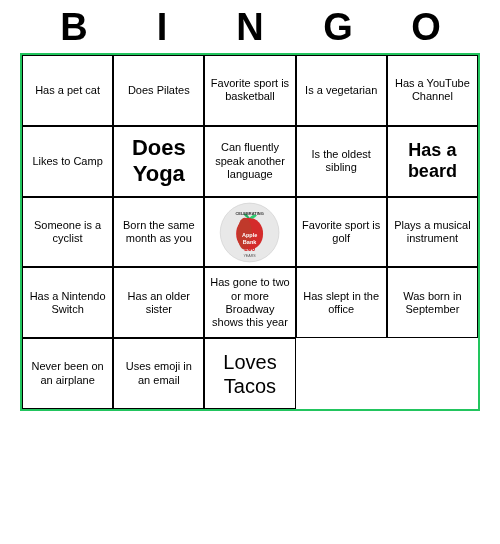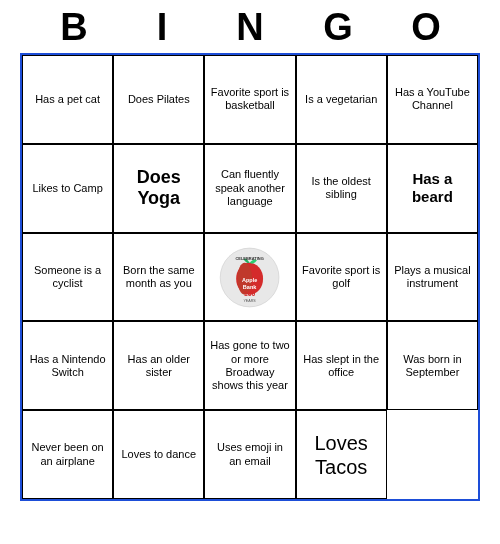--- a/index.html
+++ b/index.html
@@ -25,41 +25,41 @@
       font-weight: bold;
       width: 88px;
       text-align: center;
       color: #000;
     }
     .bingo-grid {
       display: grid;
       grid-template-columns: repeat(5, 1fr);
       grid-template-rows: repeat(5, 1fr);
       width: 460px;
-      height: 448px;
-      border: 2px solid #1d4ed8;
+      height: 358px;
+      border: 2px solid #22c55e;
     }
     .bingo-cell {
       border: 1.5px solid #000;
       display: flex;
       align-items: center;
       justify-content: center;
       text-align: center;
       padding: 4px;
       font-size: 11px;
       line-height: 1.2;
       background: #fff;
       overflow: hidden;
     }
     .bingo-cell.large-text {
-      font-size: 18px;
+      font-size: 22px;
       font-weight: bold;
     }
     .bingo-cell.medium-text {
-      font-size: 15px;
+      font-size: 18px;
       font-weight: bold;
     }
     .bingo-cell.loves-tacos {
       font-size: 20px;
       font-weight: normal;
     }
     .center-cell {
       padding: 14px;
     }
     .center-cell svg {
@@ -159,21 +159,18 @@
     <span>Has slept in the office</span>
   </div>
   <div class="bingo-cell">
     <span>Was born in September</span>
   </div>
 
   <div class="bingo-cell">
     <span>Never been on an airplane</span>
   </div>
   <div class="bingo-cell">
-    <span>Loves to dance</span>
-  </div>
-  <div class="bingo-cell">
     <span>Uses emoji in an email</span>
   </div>
   <div class="bingo-cell loves-tacos">
     <span>Loves Tacos</span>
   </div>
 </div>
 
 </body></html>

